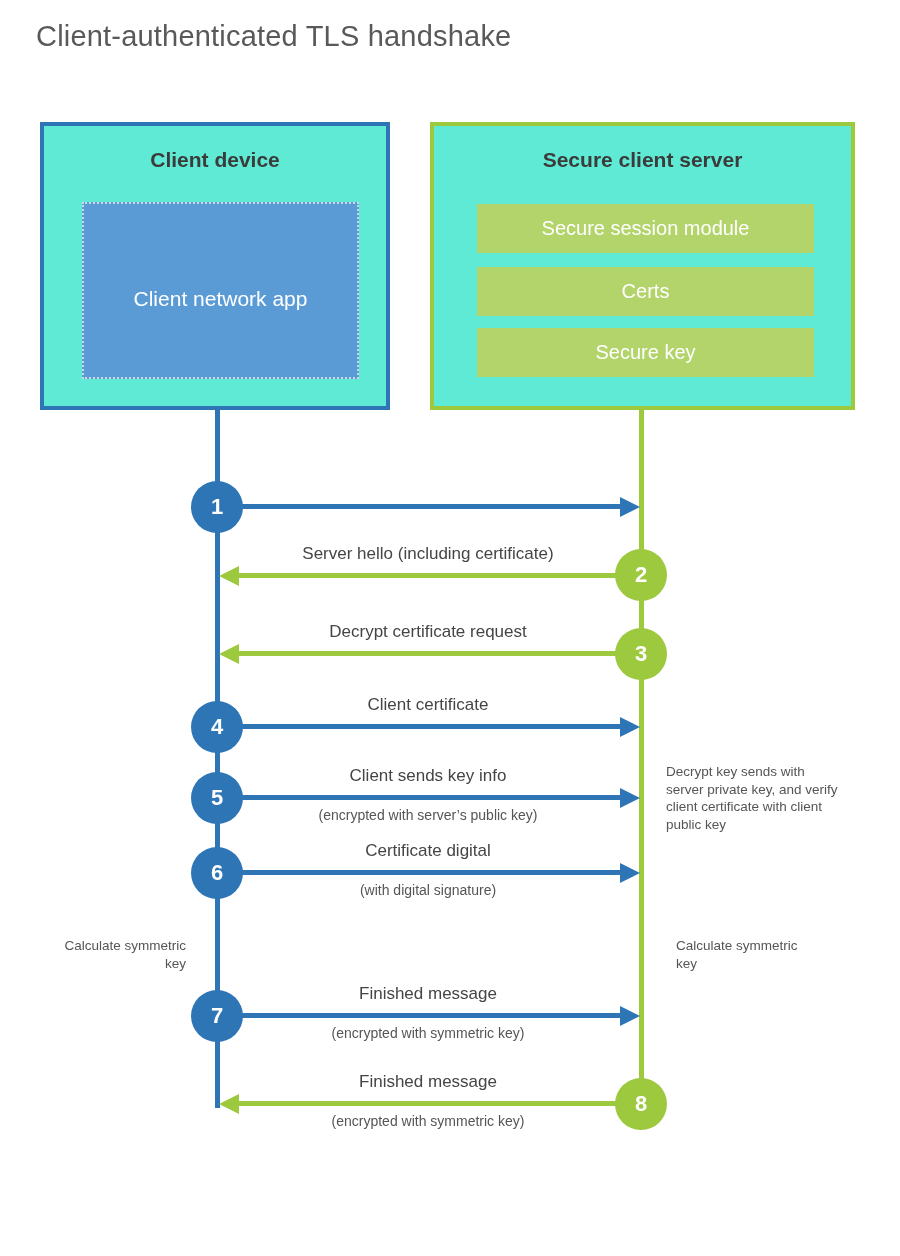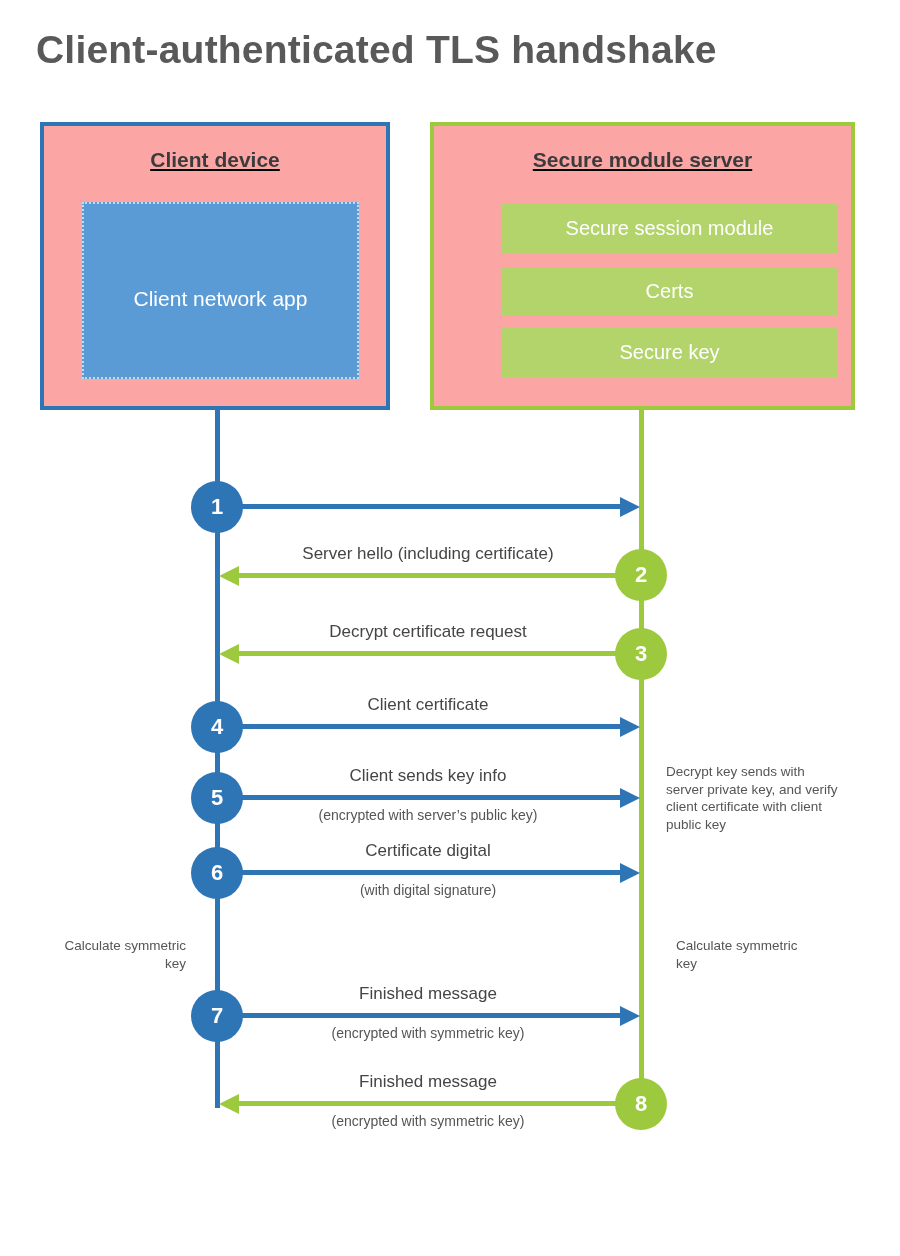--- a/index.html
+++ b/index.html
@@ -1,31 +1,31 @@
 <!DOCTYPE html>
 <html style="--blue-accent: #2e75b6; --blue-fill: #5b9bd5; --green-accent: #9dc93e; --green-bar: #b3d46b; --title-color: #595959;"><head>
 <meta charset="utf-8">
 <style>
   html,body{margin:0;padding:0;background:#fff;}
   .canvas{position:relative;width:900px;height:1256px;background:#fff;overflow:hidden;
           font-family:"Liberation Sans",sans-serif;}
-  .title{position:absolute;left:36px;top:28px;font-size:39px;font-weight:700;
+  .title{position:absolute;left:36px;top:20px;font-size:29px;font-weight:400;
          color:var(--title-color,#595959);letter-spacing:.2px;}
-  .box{position:absolute;top:122px;height:288px;background:#fca5a5;border-style:solid;
-       border-width:4px;box-sizing:border-box;text-decoration:underline;}
+  .box{position:absolute;top:122px;height:288px;background:#5eead4;border-style:solid;
+       border-width:4px;box-sizing:border-box;}
   .client-box{left:40px;width:350px;border-color:var(--blue-accent,#2e75b6);}
   .server-box{left:430px;width:425px;border-color:var(--green-accent,#9dc93e);}
   .box-title{margin-top:22px;text-align:center;font-size:21px;font-weight:700;color:#3b3b3b;}
   .app-box{position:absolute;left:38px;top:76px;width:277px;height:177px;box-sizing:border-box;
            background:var(--blue-fill,#5b9bd5);border:2px dotted #ccd8e6;color:#fff;
            font-size:21px;line-height:1.45;text-align:center;
            display:flex;align-items:center;justify-content:center;}
   .app-box span{max-width:190px;display:inline-block;margin-top:18px;}
   .bar{position:absolute;left:43px;width:337px;height:49px;background:var(--green-bar,#b3d46b);
-       color:#fff;font-size:20px;display:flex;align-items:center;justify-content:center;margin-left:24px;}
+       color:#fff;font-size:20px;display:flex;align-items:center;justify-content:center;}
   .vline{position:absolute;width:5px;}
   .vline.blue{left:215px;top:406px;height:702px;background:var(--blue-accent,#2e75b6);}
   .vline.green{left:639px;top:406px;height:700px;background:var(--green-accent,#9dc93e);}
   .circle{position:absolute;width:52px;height:52px;border-radius:50%;color:#fff;z-index:3;
           font-weight:700;font-size:22px;display:flex;align-items:center;justify-content:center;}
   .circle.blue{left:191px;background:var(--blue-accent,#2e75b6);}
   .circle.green{left:615px;background:var(--green-accent,#9dc93e);}
   .hline{position:absolute;height:5px;z-index:2;}
   .hline.blue{left:217px;width:403px;background:var(--blue-accent,#2e75b6);}
   .hline.green{left:239px;width:403px;background:var(--green-accent,#9dc93e);}
@@ -48,21 +48,21 @@
   <div class="title">Client-authenticated TLS handshake</div>
 
   <div class="box client-box">
     <div class="box-title">Client device</div>
     <div class="app-box">
       <span>Client network app</span>
     </div>
   </div>
 
   <div class="box server-box">
-    <div class="box-title">Secure module server</div>
+    <div class="box-title">Secure client server</div>
     <div class="bar" style="top:78px">Secure session module</div>
     <div class="bar" style="top:141px">Certs</div>
     <div class="bar" style="top:202px">Secure key</div>
   </div>
 
   <div class="vline blue"></div>
   <div class="vline green"></div>
 
   <div class="hline blue" style="top:504px"></div>
   <div class="ah right" style="top:497px"></div>

